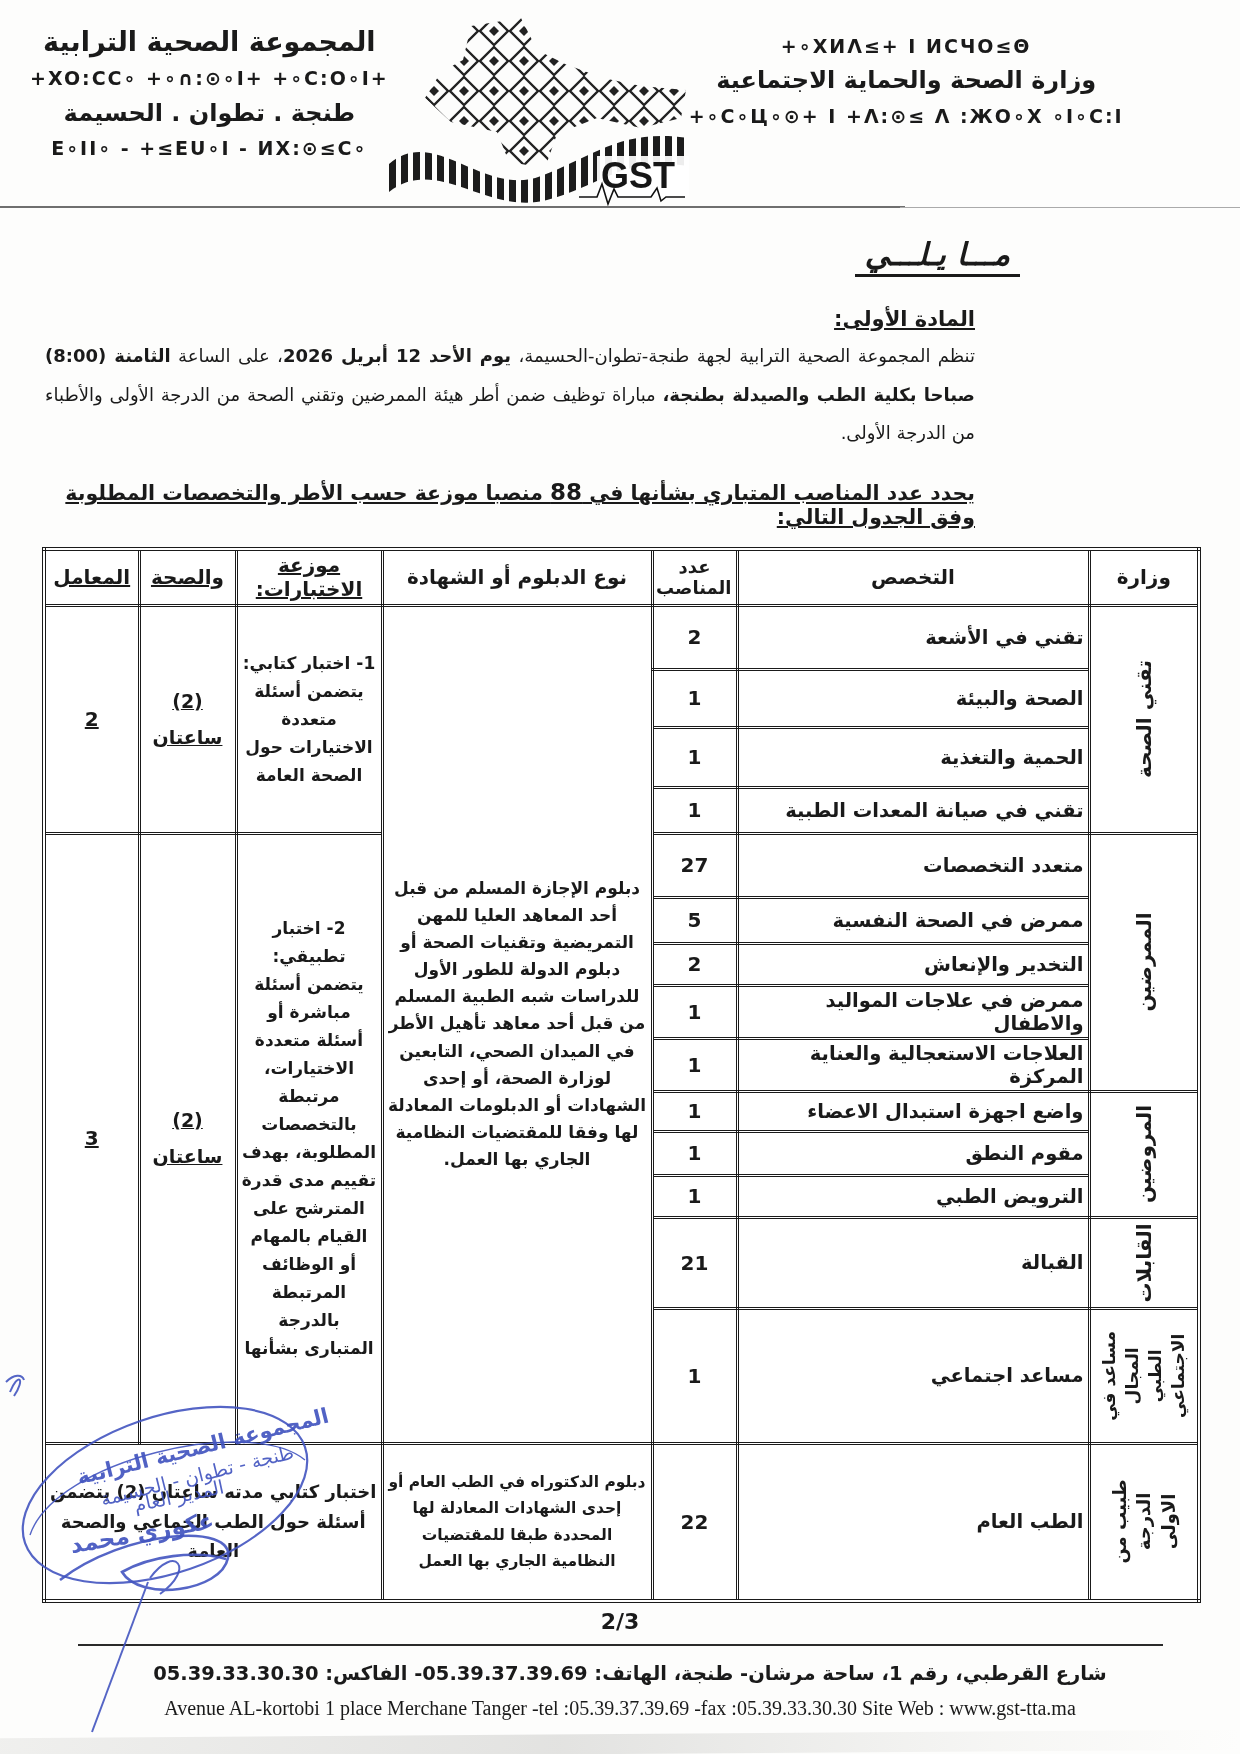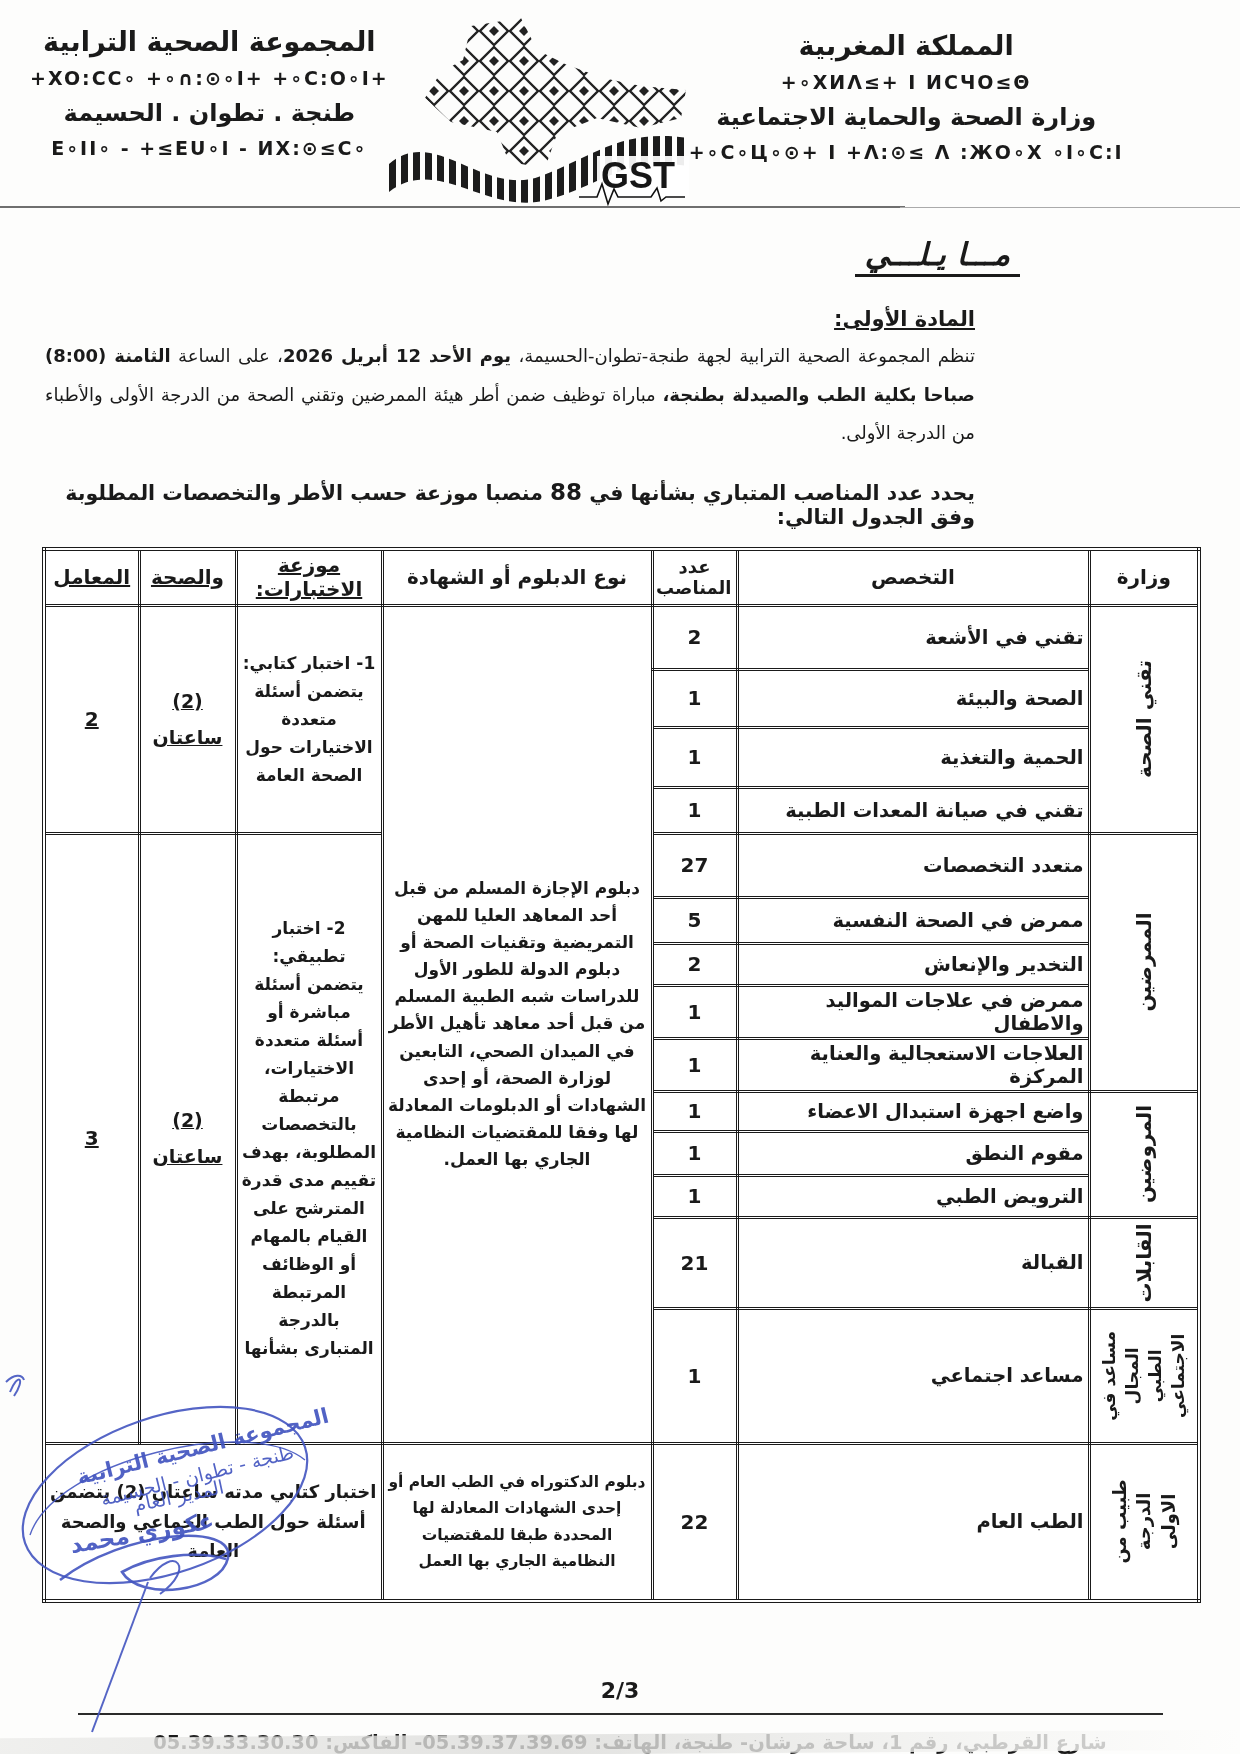--- a/index.html
+++ b/index.html
@@ -20,21 +20,21 @@
   .scan-line2{position:absolute;top:207px;left:900px;width:340px;height:1px;background:#aaa;}
 
   
   .title-wrap{text-align:right;margin-top:26px;font-style:italic;}
   .doc-title{display:inline-block;font-size:31px;font-weight:bold;border-bottom:3px solid #1a1a1a;
              padding:0 10px 2px 10px;}
   .content{padding:0 45px;direction:rtl;text-align:right;}
   .article-heading{font-size:21px;font-weight:bold;text-decoration:underline;margin-top:30px;}
   .para{font-size:18px;line-height:2.15;text-align:justify;margin-top:6px;font-weight:500;}
   .para b{font-weight:800;}
-  .intro{font-size:20.5px;font-weight:600;margin-top:26px;}
+  .intro{font-size:20.5px;font-weight:600;margin-top:26px;text-decoration:underline;}
   .intro b{font-size:23px;font-weight:800;}
 
   
   .tbl-wrap{padding:0 42px;margin-top:18px;}
   table.positions{border-collapse:collapse;table-layout:fixed;width:1155px;direction:rtl;
                   border:4px double #1a1a1a;}
   table.positions td,table.positions th{border:3px double #1a1a1a;vertical-align:middle;
                   padding:2px 4px;background:#fff;}
   th{font-size:20px;font-weight:bold;}
   th.u,.u{text-decoration:underline;}
@@ -103,21 +103,20 @@
         <g>
           <rect x="0" y="100" width="300" height="100" fill="url(#bars)" clip-path="url(#waveclip)"></rect>
         </g>
         <rect x="208" y="140" width="92" height="40" fill="#fff" opacity="0.92"></rect>
         <text x="212" y="172" font-family="Liberation Sans, sans-serif" font-size="36" font-weight="bold" fill="#161616">GST</text>
         <polyline points="190,181 208,181 213,168 219,188 225,173 229,181 262,181 268,172 272,185 277,181 296,181" fill="none" stroke="#111" stroke-width="1.6"></polyline>
       </svg>
     </div>
 
     <div class="hdr-col right">
-      <div class="ar-big">المملكة المغربية</div>
       <div class="tif">+∘XИΛ≤+ I ИCЧO≤Θ</div>
       <div class="ar-mid">وزارة الصحة والحماية الاجتماعية</div>
       <div class="tif">+∘C∘Ц∘⊙+ I +Λ:⊙≤ Λ :ЖO∘X ∘I∘C:I</div>
     </div>
   </div>
 
   <div class="scan-line"></div>
   <div class="scan-line2"></div>
 
   <div class="title-wrap">
@@ -265,20 +264,21 @@
       <td class="exam" colspan="3" style="font-size:18px;font-weight:bold">اختبار كتابي مدته ساعتان (2) يتضمن أسئلة حول الطب الجماعي والصحة العامة</td>
     </tr>
   </tbody>
       </table>
   </div>
 
   <div class="footer">
     <div class="page-num">2/3</div>
     <div class="foot-rule"></div>
     <div class="addr-ar">شارع القرطبي، رقم 1، ساحة مرشان- طنجة، الهاتف: 05.39.37.39.69- الفاكس: 05.39.33.30.30</div>
+    <div class="addr-fr">Avenue AL-kortobi 1 place Merchane Tanger -tel :05.39.37.39.69 -fax :05.39.33.30.30 Site Web : www.gst-tta.ma</div>
   </div>
   <div class="smudge"></div>
 
   <svg class="stamp-svg" width="420" height="424" viewBox="0 0 420 424">
     <g stroke="#4355c0" fill="none" stroke-width="2.2" opacity="0.9">
       <ellipse cx="165" cy="165" rx="148" ry="78" transform="rotate(-19 165 165)"></ellipse>
       <path d="M30,205 C55,130 250,85 305,130" stroke-width="1.4"></path>
     </g>
     <g stroke="#4355c0" fill="none" opacity="0.9">
       <path d="M60,250 C125,200 235,192 228,228 C221,262 140,272 122,242 C150,226 195,220 226,229" stroke-width="2.6"></path>

